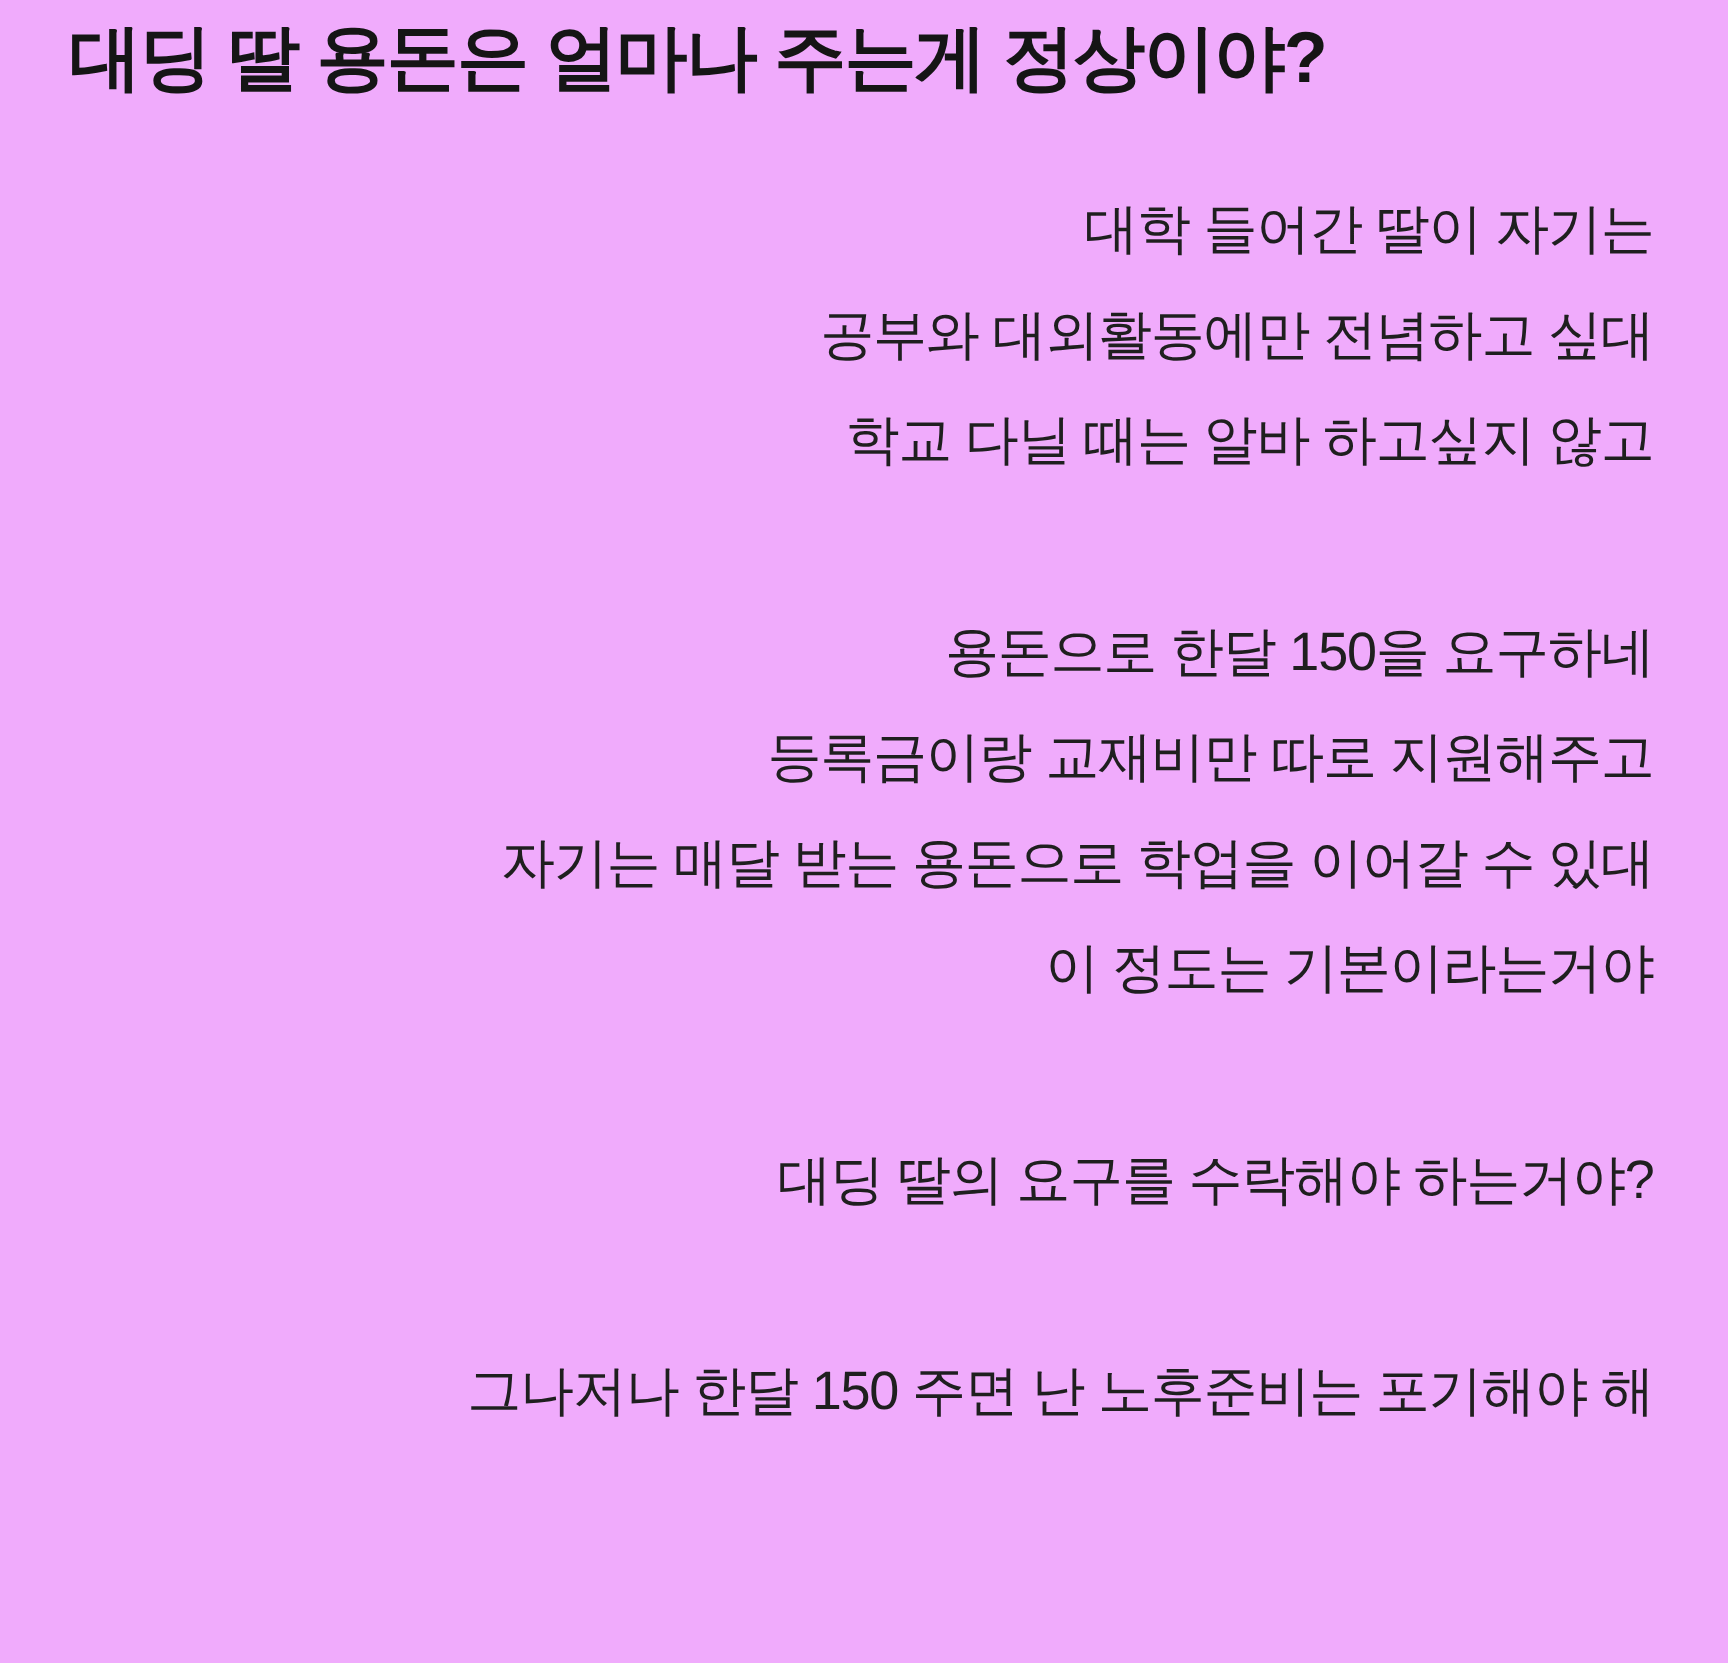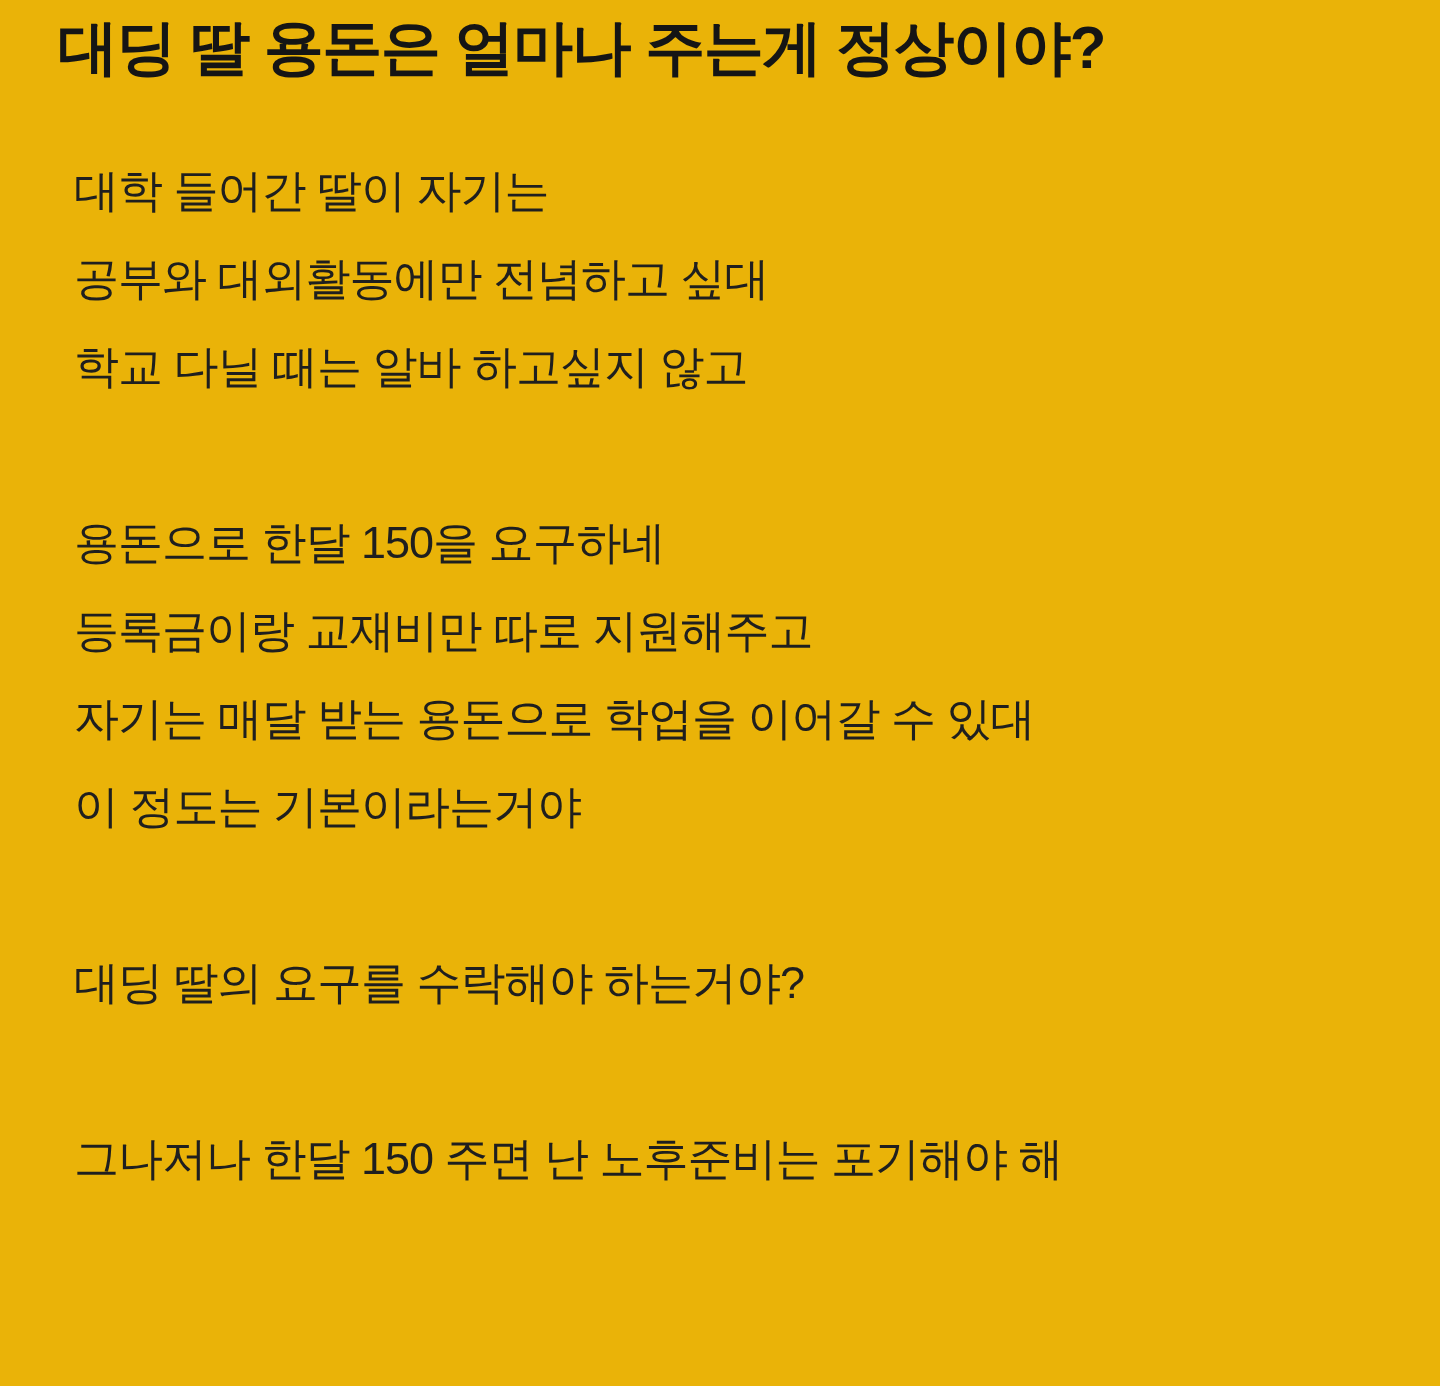--- a/index.html
+++ b/index.html
@@ -13,40 +13,41 @@
     height: 1386px;
     overflow: hidden;
     font-family: "Liberation Sans", "DejaVu Sans", sans-serif;
     color: #1a1a1a;
   }
   .page {
     box-sizing: border-box;
     width: 1440px;
     height: 1386px;
     padding: 10px 58px 0 58px;
-    background: #eab308;
+    background: #f0abfc;
   }
   .post-title {
     font-size: 60px;
     font-weight: 700;
     line-height: 1.25;
     letter-spacing: -1.5px;
     color: #151515;
     margin: 0 0 62px 0;
     white-space: nowrap;
   }
   .post-body {
     font-size: 45px;
     line-height: 88px;
     letter-spacing: -1px;
     color: #1f1f1f;
     font-weight: 400;
   }
   .para {
-    margin: 16px;
+    margin: 4px;
+    text-align: right;
   }
   .para + .para {
     margin-top: 88px;
   }
   .line {
     display: block;
     white-space: nowrap;
   }
   .line.bold-q {
     font-weight: 500;

